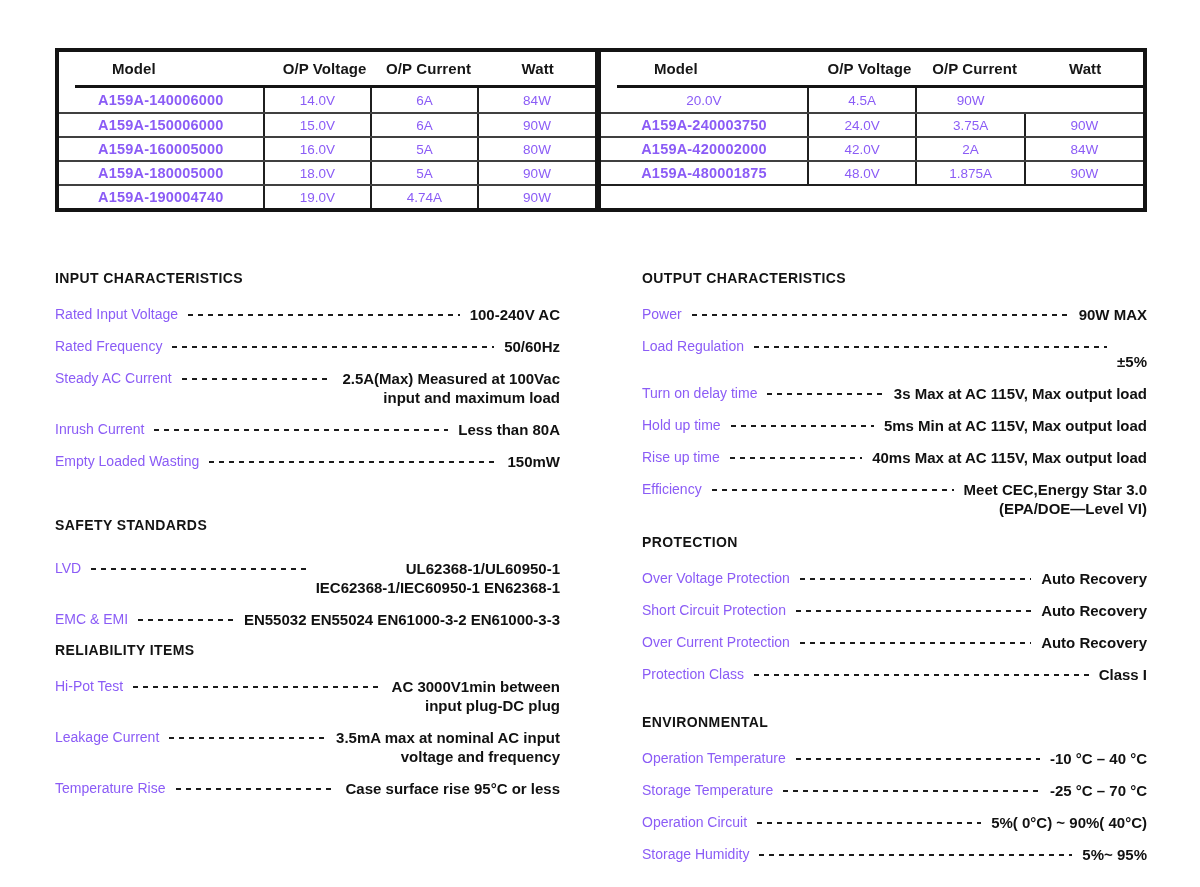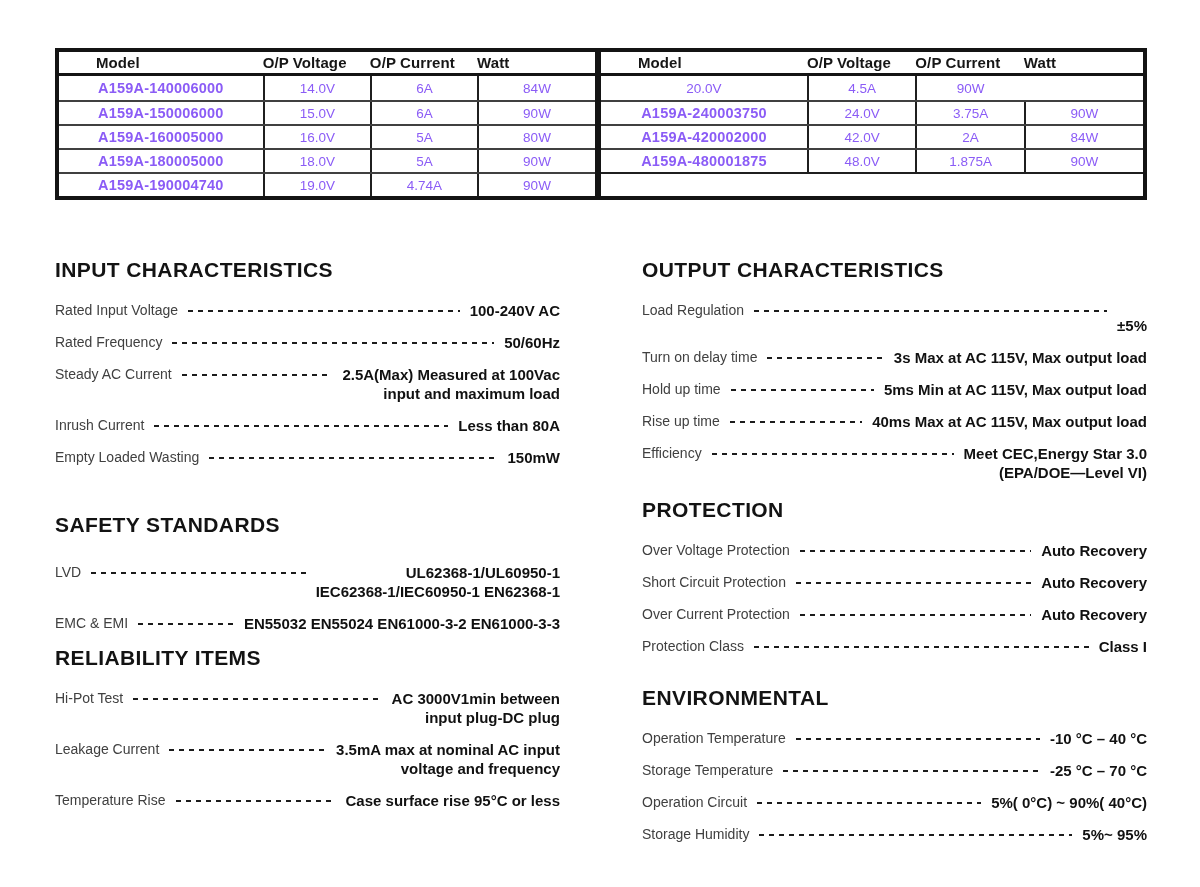--- a/index.html
+++ b/index.html
@@ -11,50 +11,50 @@
     overflow:hidden;
   }
   .page { width:1200px; height:887px; padding:48px 53px 0 55px; }
 
   
   .spec-table { display:flex; border:4px solid #141414; }
   .half { flex:1 1 50%; display:flex; flex-direction:column; min-width:0; }
   .half-left { border-right:6px solid #141414; }
   .t-header {
     display:grid; grid-template-columns:38% 20% 20% 22%;
-    align-items:center; height:24px; border-bottom:3px solid #141414;
-  }
-  .t-header span { font-weight:700; font-size:15px; text-align:left; letter-spacing:.1px; }
+    align-items:center; height:36px; border-bottom:3px solid #141414;margin-left:16px;
+  }
+  .t-header span { font-weight:700; font-size:15px; text-align:center; letter-spacing:.1px; }
   .t-header .h-model { text-align:left; padding-left:37px; }
   .t-body .t-row { display:grid; grid-template-columns:38% 20% 20% 22%; height:24px; }
   .t-body .t-row + .t-row { border-top:2px solid #404040; }
   .t-row span {
     display:flex; align-items:center; justify-content:center;
     height:100%; font-size:13.5px; color:#8b5cf6;
   }
   .t-row span + span { border-left:2px solid #1f1f1f; }
   .t-row .c-model { font-weight:700; font-size:14.5px; letter-spacing:.2px; }
   .empty-row { height:24px; border-top:2px solid #1f1f1f; }
 
   
   .content { display:flex; margin-top:58px; }
   .col { flex:1 1 50%; min-width:0; }
   .col-left { margin-right:82px; }
   .section h2 {
-    font-size:21px; font-weight:800; letter-spacing:.4px;
+    font-size:14px; font-weight:800; letter-spacing:.4px;
     color:#131313; margin:0 0 19px 0;
   }
   .sec-safety { margin-top:46px; }
   .sec-safety h2 { margin-bottom:26px; }
   .sec-reliability { }
   .sec-protection { margin-top:16px; }
   .sec-environmental { margin-top:30px; }
 
   .spec-row { display:flex; align-items:flex-start; margin-bottom:13px; }
-  .spec-row .label { font-size:14px; color:#404040; white-space:nowrap; line-height:19px; }
+  .spec-row .label { font-size:14px; color:#8b5cf6; white-space:nowrap; line-height:19px; }
   .spec-row .leader {
     flex:1 1 auto; min-width:22px; height:2px; margin:9px 10px 0 10px;
     background:repeating-linear-gradient(to right,#1b1b1b 0 5px,transparent 5px 10px);
   }
   .spec-row .value {
     font-size:15px; font-weight:700; color:#111;
     text-align:right; white-space:pre-line; line-height:19px; max-width:64%;
   }
   .spec-row .value.v-drop { margin-top:15px; }
 </style>
@@ -210,20 +210,25 @@
               <span class="value">Case surface rise 95°C or less</span>
             </div>
           </div>
       </div>
     </div>
     <div class="col">
       <div class="section sec-output">
         <h2>OUTPUT CHARACTERISTICS</h2>
         <div>
             <div class="spec-row">
+              <span class="label">Power</span>
+              <span class="leader"></span>
+              <span class="value">90W MAX</span>
+            </div>
+            <div class="spec-row">
               <span class="label">Load Regulation</span>
               <span class="leader"></span>
               <span class="value v-drop">±5%</span>
             </div>
             <div class="spec-row">
               <span class="label">Turn on delay time</span>
               <span class="leader"></span>
               <span class="value">3s Max at AC 115V, Max output load</span>
             </div>
             <div class="spec-row">

